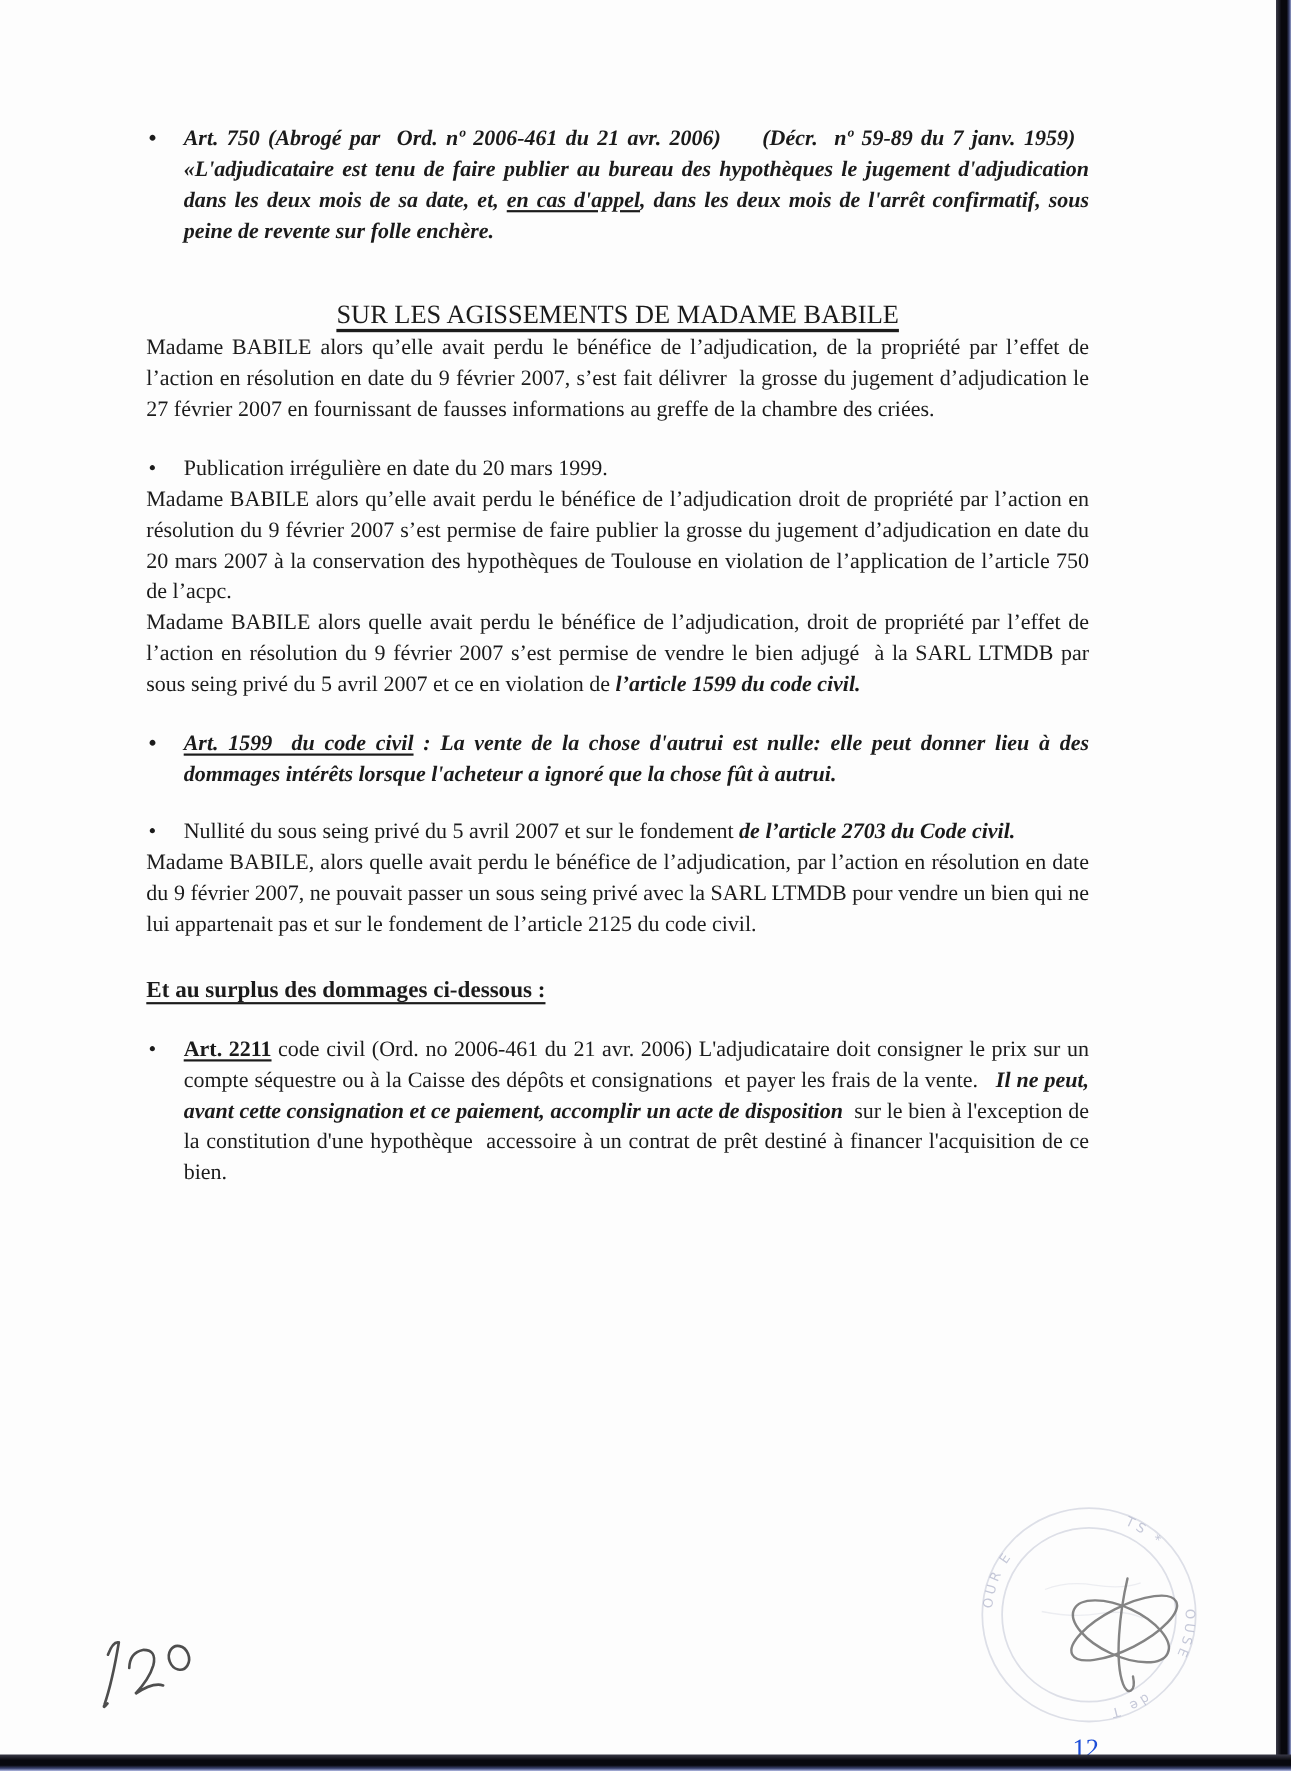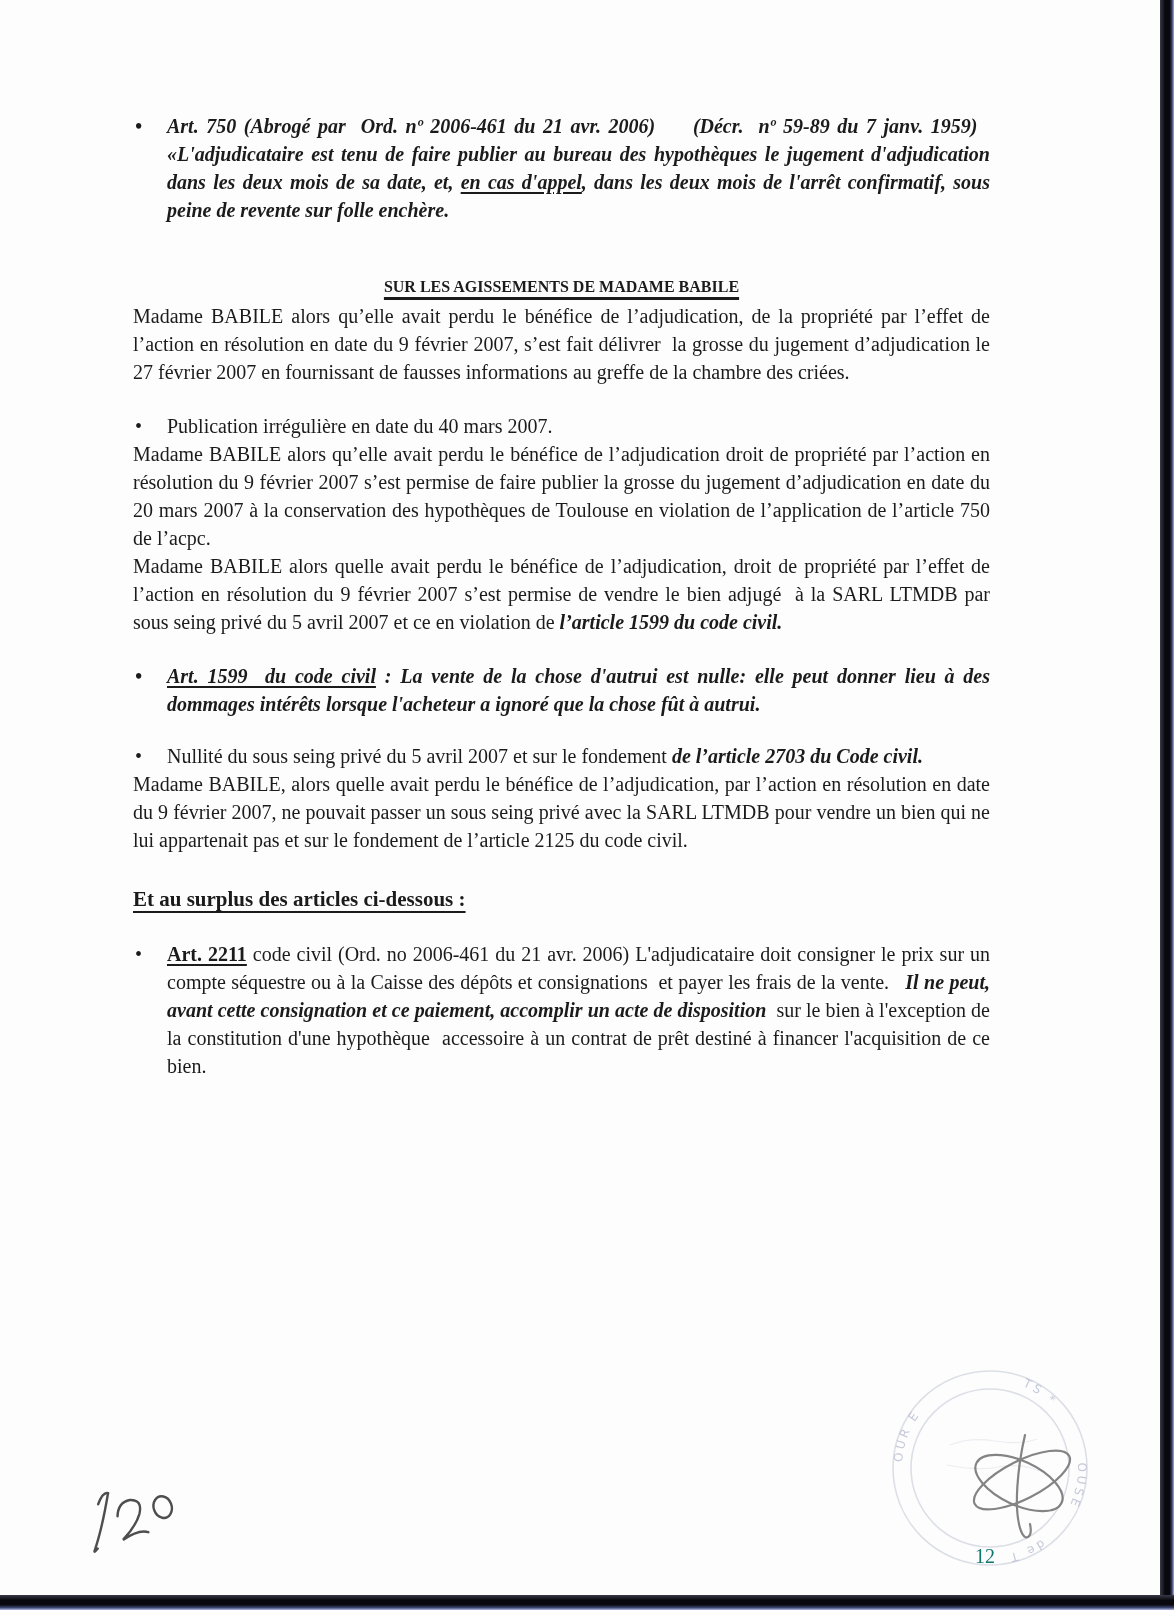--- a/index.html
+++ b/index.html
@@ -18,29 +18,29 @@
     font-size:20px;line-height:28px;}
   .content p{margin:0;text-align:justify;}
   .b{font-weight:bold;}
   .bi{font-weight:bold;font-style:italic;}
   .u{text-decoration:underline;text-underline-offset:3px;}
 
   .bullet{display:flex;}
   .dot{flex:0 0 32px;padding-left:2px;}
   .btext{flex:1 1 auto;text-align:justify;}
 
-  .heading{margin:48px 0 0;text-align:center;font-size:16px;line-height:30px;font-weight:bold;}
+  .heading{margin:48px 0 0;text-align:center;font-size:24px;line-height:30px;font-weight:normal;}
   .heading .hu{text-decoration:underline;text-decoration-thickness:2.5px;text-underline-offset:5px;}
   .h2{margin:30px 0 0;font-size:21px;line-height:30px;font-weight:bold;text-align:left;}
   .h2 .hu{text-decoration:underline;text-decoration-thickness:2px;text-underline-offset:5px;}
 
   .mt24{margin-top:24px;} .mt26{margin-top:26px;} .mt28{margin-top:28px;}
   .mt60{margin-top:60px;}
 
-  .page-number{position:absolute;left:975px;top:1542px;font-size:20px;line-height:28px;color:#0f766e;}
+  .page-number{position:absolute;left:975px;top:1576px;font-size:24px;line-height:28px;color:#1d4ed8;}
   .stamp-svg{position:absolute;left:855px;top:1325px;}
   .hand-svg{position:absolute;left:70px;top:1470px;}
 </style>
 </head>
 <body>
 
 <div class="canvas">
 
   <div class="content">
 
@@ -49,41 +49,41 @@
       <div class="btext"><span>Art. 750 (Abrogé par&nbsp; Ord. nº 2006-461 du 21 avr. 2006)&nbsp;&nbsp;&nbsp;&nbsp; (Décr.&nbsp; nº 59-89 du 7 janv. 1959)&nbsp;&nbsp; «L'adjudicataire est tenu de faire publier au bureau des hypothèques le jugement d'adjudication dans les deux mois de sa date, et, </span><span class="u">en cas d'appel</span><span>, dans les deux mois de l'arrêt confirmatif, sous peine de revente sur folle enchère.</span></div>
     </div>
 
     <div class="heading"><span class="hu">SUR LES AGISSEMENTS DE MADAME BABILE</span></div>
 
 
     <p class="mt26">Madame BABILE alors qu’elle avait perdu le bénéfice de l’adjudication, de la propriété par l’effet de l’action en résolution en date du 9 février 2007, s’est fait délivrer &nbsp;la grosse du jugement d’adjudication le 27 février 2007 en fournissant de fausses informations au greffe de la chambre des criées.</p>
 
     <div class="bullet mt26">
       <span class="dot">•</span>
-      <div class="btext" style="text-align:left;">Publication irrégulière en date du 40 mars 2007.</div>
+      <div class="btext" style="text-align:left;">Publication irrégulière en date du 20 mars 1999.</div>
     </div>
 
     <p class="mt26">Madame BABILE alors qu’elle avait perdu le bénéfice de l’adjudication droit de propriété par l’action en résolution du 9 février 2007 s’est permise de faire publier la grosse du jugement d’adjudication en date du 20 mars 2007 à la conservation des hypothèques de Toulouse en violation de l’application de l’article 750 de l’acpc.</p>
 
     <p class="mt60"><span>Madame BABILE alors quelle avait perdu le bénéfice de l’adjudication, droit de propriété par l’effet de l’action en résolution du 9 février 2007 s’est permise de vendre le bien adjugé &nbsp;à la SARL LTMDB par sous seing privé du 5 avril 2007 et ce en violation de </span><span class="bi">l’article 1599 du code civil.</span></p>
 
     <div class="bullet bi mt26">
       <span class="dot">•</span>
       <div class="btext"><span class="u">Art. 1599&nbsp; du code civil</span><span>&nbsp;: La vente de la chose d'autrui est nulle: elle peut donner lieu à des dommages intérêts lorsque l'acheteur a ignoré que la chose fût à autrui.</span></div>
     </div>
 
 
     <div class="bullet mt24">
       <span class="dot">•</span>
       <div class="btext"><span>Nullité du sous seing privé du 5 avril 2007 et sur le fondement </span><span class="bi">de l’article 2703 du Code civil.</span></div>
     </div>
 
     <p class="mt28">Madame BABILE, alors quelle avait perdu le bénéfice de l’adjudication, par l’action en résolution en date du 9 février 2007, ne pouvait passer un sous seing privé avec la SARL LTMDB pour vendre un bien qui ne lui appartenait pas et sur le fondement de l’article 2125 du code civil.</p>
 
-    <div class="h2"><span class="hu">Et au surplus des articles ci-dessous :</span></div>
+    <div class="h2"><span class="hu">Et au surplus des dommages ci-dessous :</span></div>
 
     <div class="bullet mt26">
       <span class="dot">•</span>
       <div class="btext"><span class="b u">Art. 2211</span><span> code civil (Ord. no 2006-461 du 21 avr. 2006) L'adjudicataire doit consigner le prix sur un compte séquestre ou à la Caisse des dépôts et consignations &nbsp;et payer les frais de la vente. &nbsp;&nbsp;</span><span class="bi">Il ne peut, avant cette consignation et ce paiement, accomplir un acte de disposition</span><span> &nbsp;sur le bien à l'exception de la constitution d'une hypothèque &nbsp;accessoire à un contrat de prêt destiné à financer l'acquisition de ce bien.</span></div>
     </div>
 
   </div>
 
   <svg class="stamp-svg" width="320" height="270" viewBox="0 0 320 270">
     <defs>

